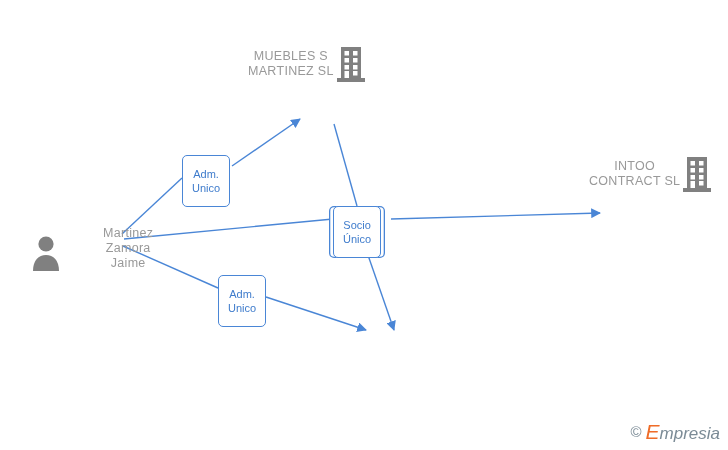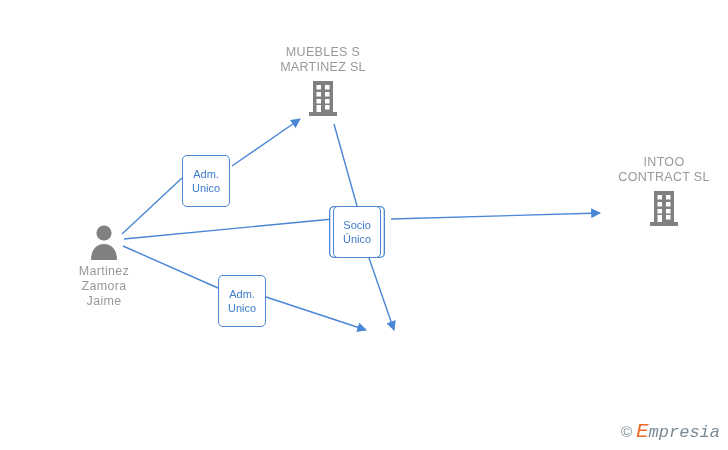--- a/index.html
+++ b/index.html
@@ -23,22 +23,22 @@
     left: 0;
     top: 0;
     width: 728px;
     height: 450px;
   }
 
   
   .node {
     position: absolute;
     display: flex;
-    flex-direction: column;
-    align-items: center;
+    flex-direction: row;
+    align-items: flex-end;
     width: 150px;
     margin-left: -75px;   
   }
   .node .caption {
     color: #999999;
     font-size: 12.5px;
     line-height: 15px;
     letter-spacing: .3px;
     text-align: center;
     white-space: pre-line;
@@ -84,21 +84,21 @@
     align-items: center;
     gap: 4px;
     user-select: none;
   }
   #watermark .copy {
     color: #7b8b96;
     font-size: 15px;
     line-height: 1;
   }
   #watermark .brand {
-    font-family: Liberation Mono, monospace;
+    font-family: Liberation Sans, sans-serif;
     font-size: 17px;
     line-height: 1;
     color: #7b8b96;
     font-style: italic;
   }
   #watermark .brand .e {
     color: #ef6c28;
     font-size: 21px;
   }
 </style>
@@ -132,21 +132,21 @@
 
   <div class="edge-label" style="left:182px; top:155px;">Adm.
 Unico</div>
 
   <div class="edge-label stacked" style="left:333px; top:206px;">Socio
 Único</div>
 
   <div class="edge-label" style="left:218px; top:275px;">Adm.
 Unico</div>
 
-  <div class="node node-person" style="left:104px; top:222px;">
+  <div class="node node-person" style="left:104px; top:222px;gap:40px;">
     <span class="icon-wrap">
       <svg viewBox="0 0 34 38" width="34" height="38" xmlns="http://www.w3.org/2000/svg">
         <circle cx="17" cy="11" r="7.6" fill="#808080"></circle>
         <path d="M4 38 C4 27.5 9.6 22 17 22 C24.4 22 30 27.5 30 38 Z" fill="#808080"></path>
       </svg>
     </span>
     <span class="caption cap-below">Martinez
 Zamora
 Jaime</span>
   </div>

